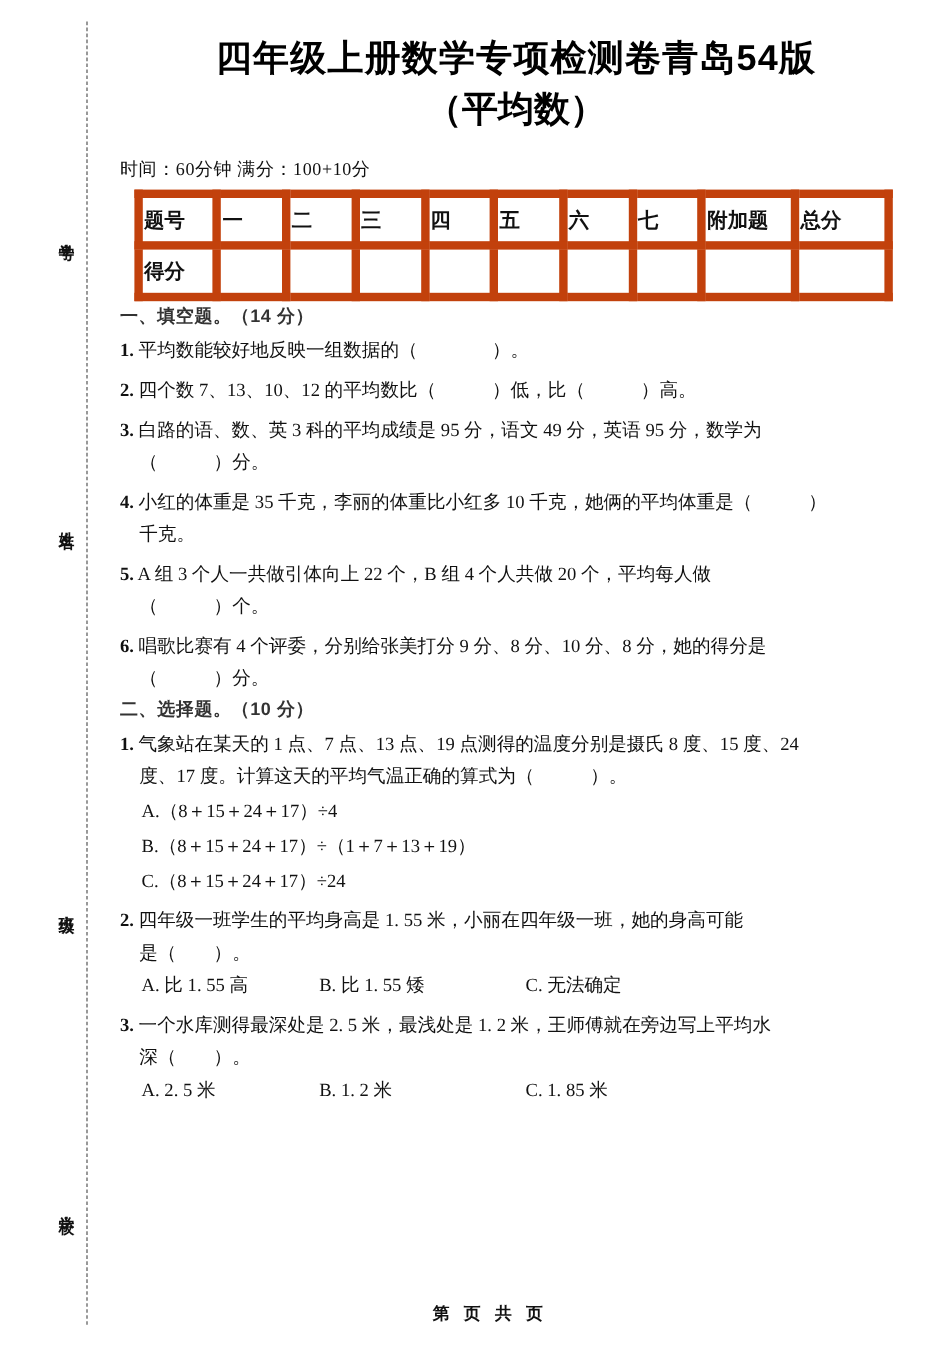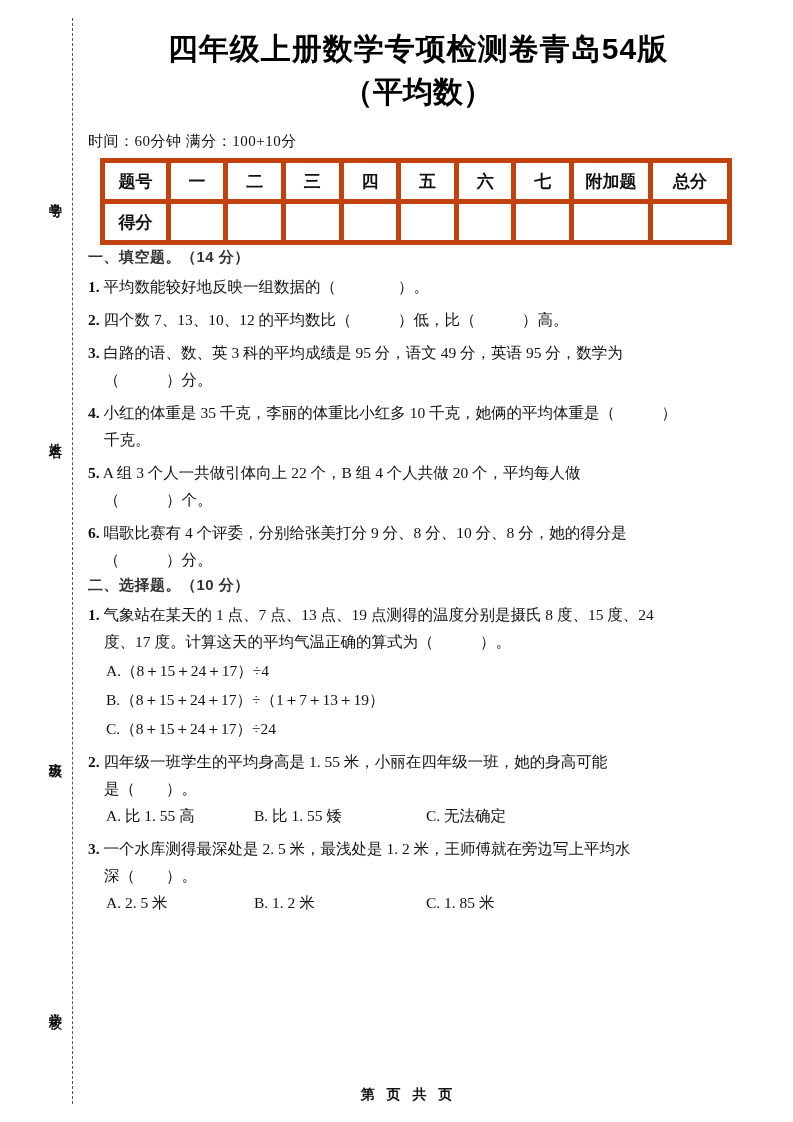--- a/index.html
+++ b/index.html
@@ -50,21 +50,21 @@
     text-orientation: upright;
     color: #111;
   }
   .sl-0 { top: 175px; }
   .sl-1 { top: 415px; }
   .sl-2 { top: 735px; }
   .sl-3 { top: 985px; }
 
   .content {
     position: absolute;
-    left: 88px;
+    left: 100px;
     top: 28px;
     width: 660px;
   }
 
   .title {
     font-family: "Liberation Sans", sans-serif;
     font-weight: bold;
     font-size: 30px;
     line-height: 42px;
     text-align: center;
@@ -86,23 +86,23 @@
     padding-right: 6px;
     letter-spacing: 0.5px;
   }
   table.score-table {
     margin-top: 7px;
     margin-left: 12px;
     border-collapse: collapse;
     width: 632px;
   }
   table.score-table td {
-    border: 5px solid #c2410c;
+    border: 7px solid #c2410c;
     height: 34px;
-    text-align: center;
+    text-align: left;
     font-size: 17px;
     font-weight: bold;
     font-family: "Liberation Sans", sans-serif;
   }
   table.score-table td.head-cell {
     width: 68px;
   }
   table.score-table td.narrow {
     width: 58px;
   }

